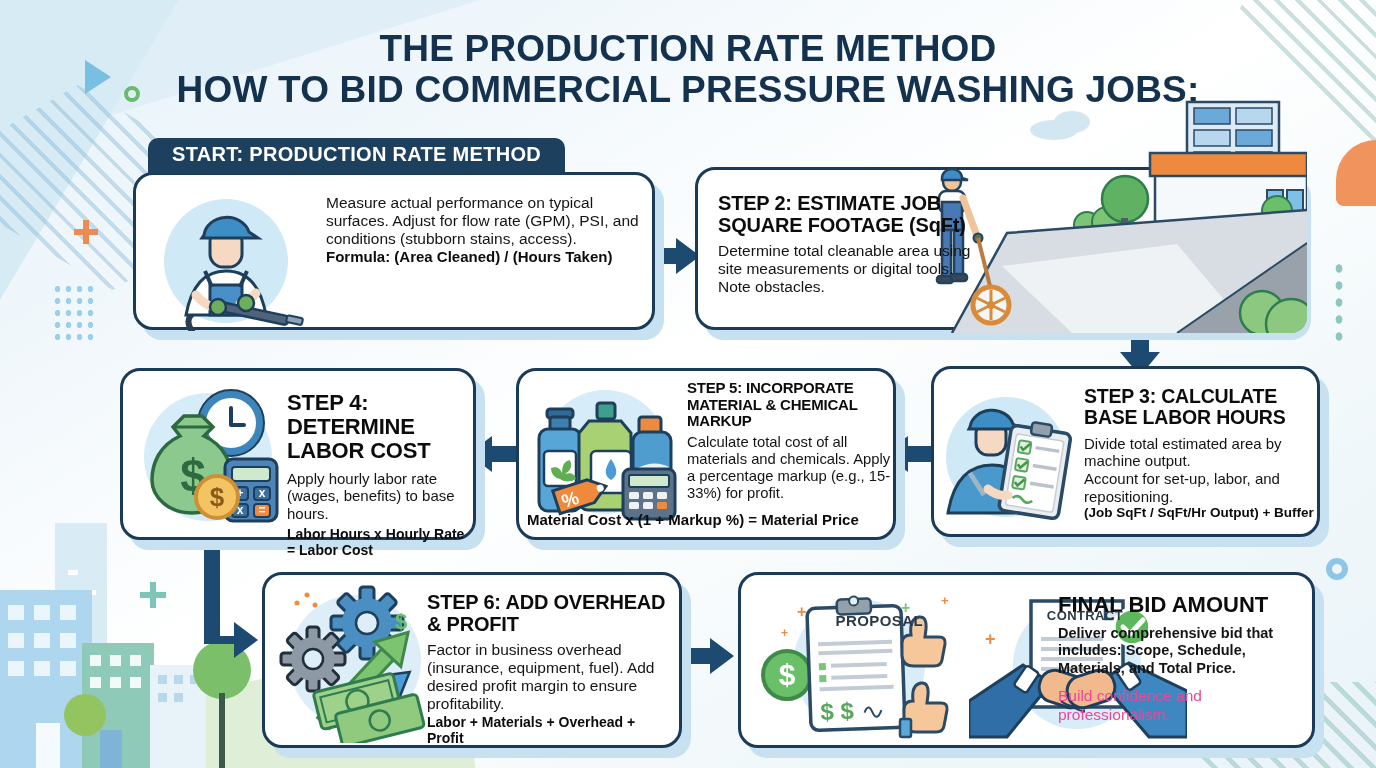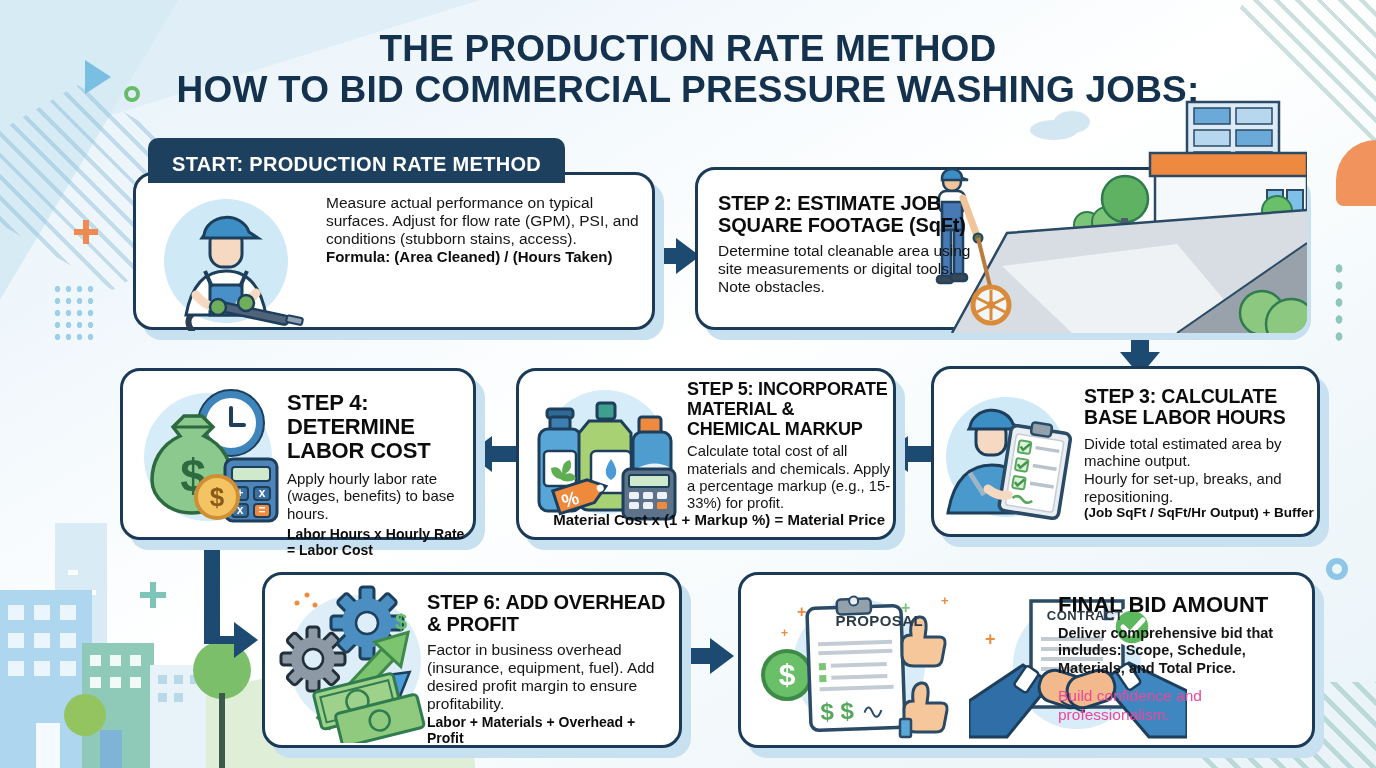--- a/index.html
+++ b/index.html
@@ -23,21 +23,21 @@
     linear-gradient(currentColor,currentColor) center/6px 100% no-repeat}
   .plus-orange{left:74px;top:220px;width:24px;height:24px;color:#ef8a52}
   .plus-teal{left:140px;top:582px;width:26px;height:26px;color:#7fc4b8}
   .dots-blue{left:52px;top:283px;width:42px;height:60px;background-image:radial-gradient(#9ecfe8 2.6px,transparent 3.1px);background-size:11px 12px}
   .dots-teal{left:1332px;top:260px;width:14px;height:84px;background-image:radial-gradient(#8fc6c0 3.2px,transparent 3.7px);background-size:14px 17px}
   .blob-orange{left:1336px;top:140px;width:40px;height:66px;background:#f0935c;border-radius:42px 0 0 8px}
   .skyline{left:0;top:515px;width:480px;height:253px;z-index:1}
   
   .title{position:absolute;left:0;right:0;top:28px;text-align:center;color:#14324e;font-weight:800;line-height:1.12;z-index:2;letter-spacing:.2px}
   .title div{font-size:37px}
-  .badge{position:absolute;left:148px;top:138px;background:#1e405f;color:#fff;font-weight:800;font-size:20px;padding:15px 24px 7px;border-radius:10px 10px 0 0;z-index:4;letter-spacing:.3px}
+  .badge{position:absolute;left:148px;top:138px;background:#1e405f;color:#fff;font-weight:800;font-size:20px;padding:5px 24px 7px;border-radius:10px 10px 0 0;z-index:4;letter-spacing:.3px}
   
   .box{position:absolute;background:#fff;border:3px solid #1a3a58;border-radius:20px;box-shadow:9px 10px 0 #c7e1f0;z-index:3}
   .step-title{font-weight:800;color:#0c0c0c;font-size:19px;line-height:1.1;letter-spacing:-.2px}
   .step-body{font-size:15px;line-height:1.17;color:#141414;margin-top:6px}
   .formula{font-weight:700;font-size:14px;color:#0c0c0c;line-height:1.15}
   .txt{position:absolute;z-index:2}
   .icon{position:absolute;z-index:1}
   .step1{left:133px;top:172px;width:522px;height:158px}
   .step1 .txt{left:190px;top:13px;width:318px}
   .step1 .step-title{font-size:20px}
@@ -52,23 +52,23 @@
   .step3{left:931px;top:366px;width:389px;height:171px}
   .step3 .txt{left:150px;top:17px;width:232px}
   .step3 .step-title{font-size:19.5px}
   .step3 .formula{font-size:13.5px}
   .step4{left:120px;top:368px;width:356px;height:172px}
   .step4 .txt{left:164px;top:20px;width:182px}
   .step4 .step-title{font-size:22px}
   .step4 .formula{margin-top:4px}
   .step5{left:516px;top:368px;width:380px;height:172px}
   .step5 .txt{left:168px;top:9px;width:204px}
-  .step5 .step-title{font-size:18px}
+  .step5 .step-title{font-size:15px}
   .step5 .step-body{font-size:14.8px;margin-top:4px}
-  .formula-center{position:absolute;left:8px;right:8px;bottom:9px;text-align:right;font-weight:700;font-size:15px;color:#0c0c0c;z-index:2}
+  .formula-center{position:absolute;left:8px;right:8px;bottom:9px;text-align:left;font-weight:700;font-size:15px;color:#0c0c0c;z-index:2}
   .step6{left:262px;top:572px;width:420px;height:176px}
   .step6 .txt{left:162px;top:16px;width:248px}
   .step6 .step-title{font-size:20px}
   .step6 .step-body{font-size:15.5px}
   .final{left:738px;top:572px;width:577px;height:176px}
   .final .txt{left:317px;top:18px;width:248px}
   .final-title{font-weight:800;font-size:22px;color:#0c0c0c;line-height:1.05}
   .final-body{font-size:14.5px;font-weight:600;line-height:1.2;margin-top:9px;color:#141414}
   .final-body2{font-size:15.5px;line-height:1.2;margin-top:10px;color:#ec4899}
   .doc-label{position:absolute;z-index:3;font-weight:800;color:#2b3a46;text-align:right}
@@ -254,21 +254,21 @@
           <path d="M74,108 l3,3 6,-7" stroke="#3f9648" stroke-width="2.5" fill="none"></path>
           <rect x="89" y="105" width="24" height="3.5" fill="#b9c3cc"></rect>
         </g>
         <path d="M74,124 q5,-5 10,0 t10,0" stroke="#57a85c" stroke-width="2.5" fill="none"></path>
       </g>
       <path d="M46,112 q10,8 20,6" stroke="#f6d9c2" stroke-width="9" fill="none" stroke-linecap="round"></path>
     </svg>
     <div class="txt">
       <div class="step-title">STEP 3: CALCULATE BASE LABOR HOURS</div>
       <div class="step-body">Divide total estimated area by machine output.</div>
-      <div class="step-body" style="margin-top:0">Hourly for set-up, breaks, and repositioning.</div>
+      <div class="step-body" style="margin-top:0">Account for set-up, labor, and repositioning.</div>
       <div class="formula">(Job SqFt / SqFt/Hr Output) + Buffer</div>
     </div>
   </section>
 
   <section class="box step4">
     <svg class="icon" style="left:8px;top:8px" width="155" height="155" viewBox="0 0 155 155">
       <circle cx="77" cy="78" r="64" fill="#d6ecf8"></circle>
       <circle cx="100" cy="44" r="29" fill="#ffffff" stroke="#3d85bb" stroke-width="8"></circle>
       <circle cx="100" cy="44" r="33" fill="none" stroke="#1d3f5c" stroke-width="2"></circle>
       <path d="M100,46 v-17 M100,46 h13" stroke="#1d3f5c" stroke-width="4" stroke-linecap="round"></path>

